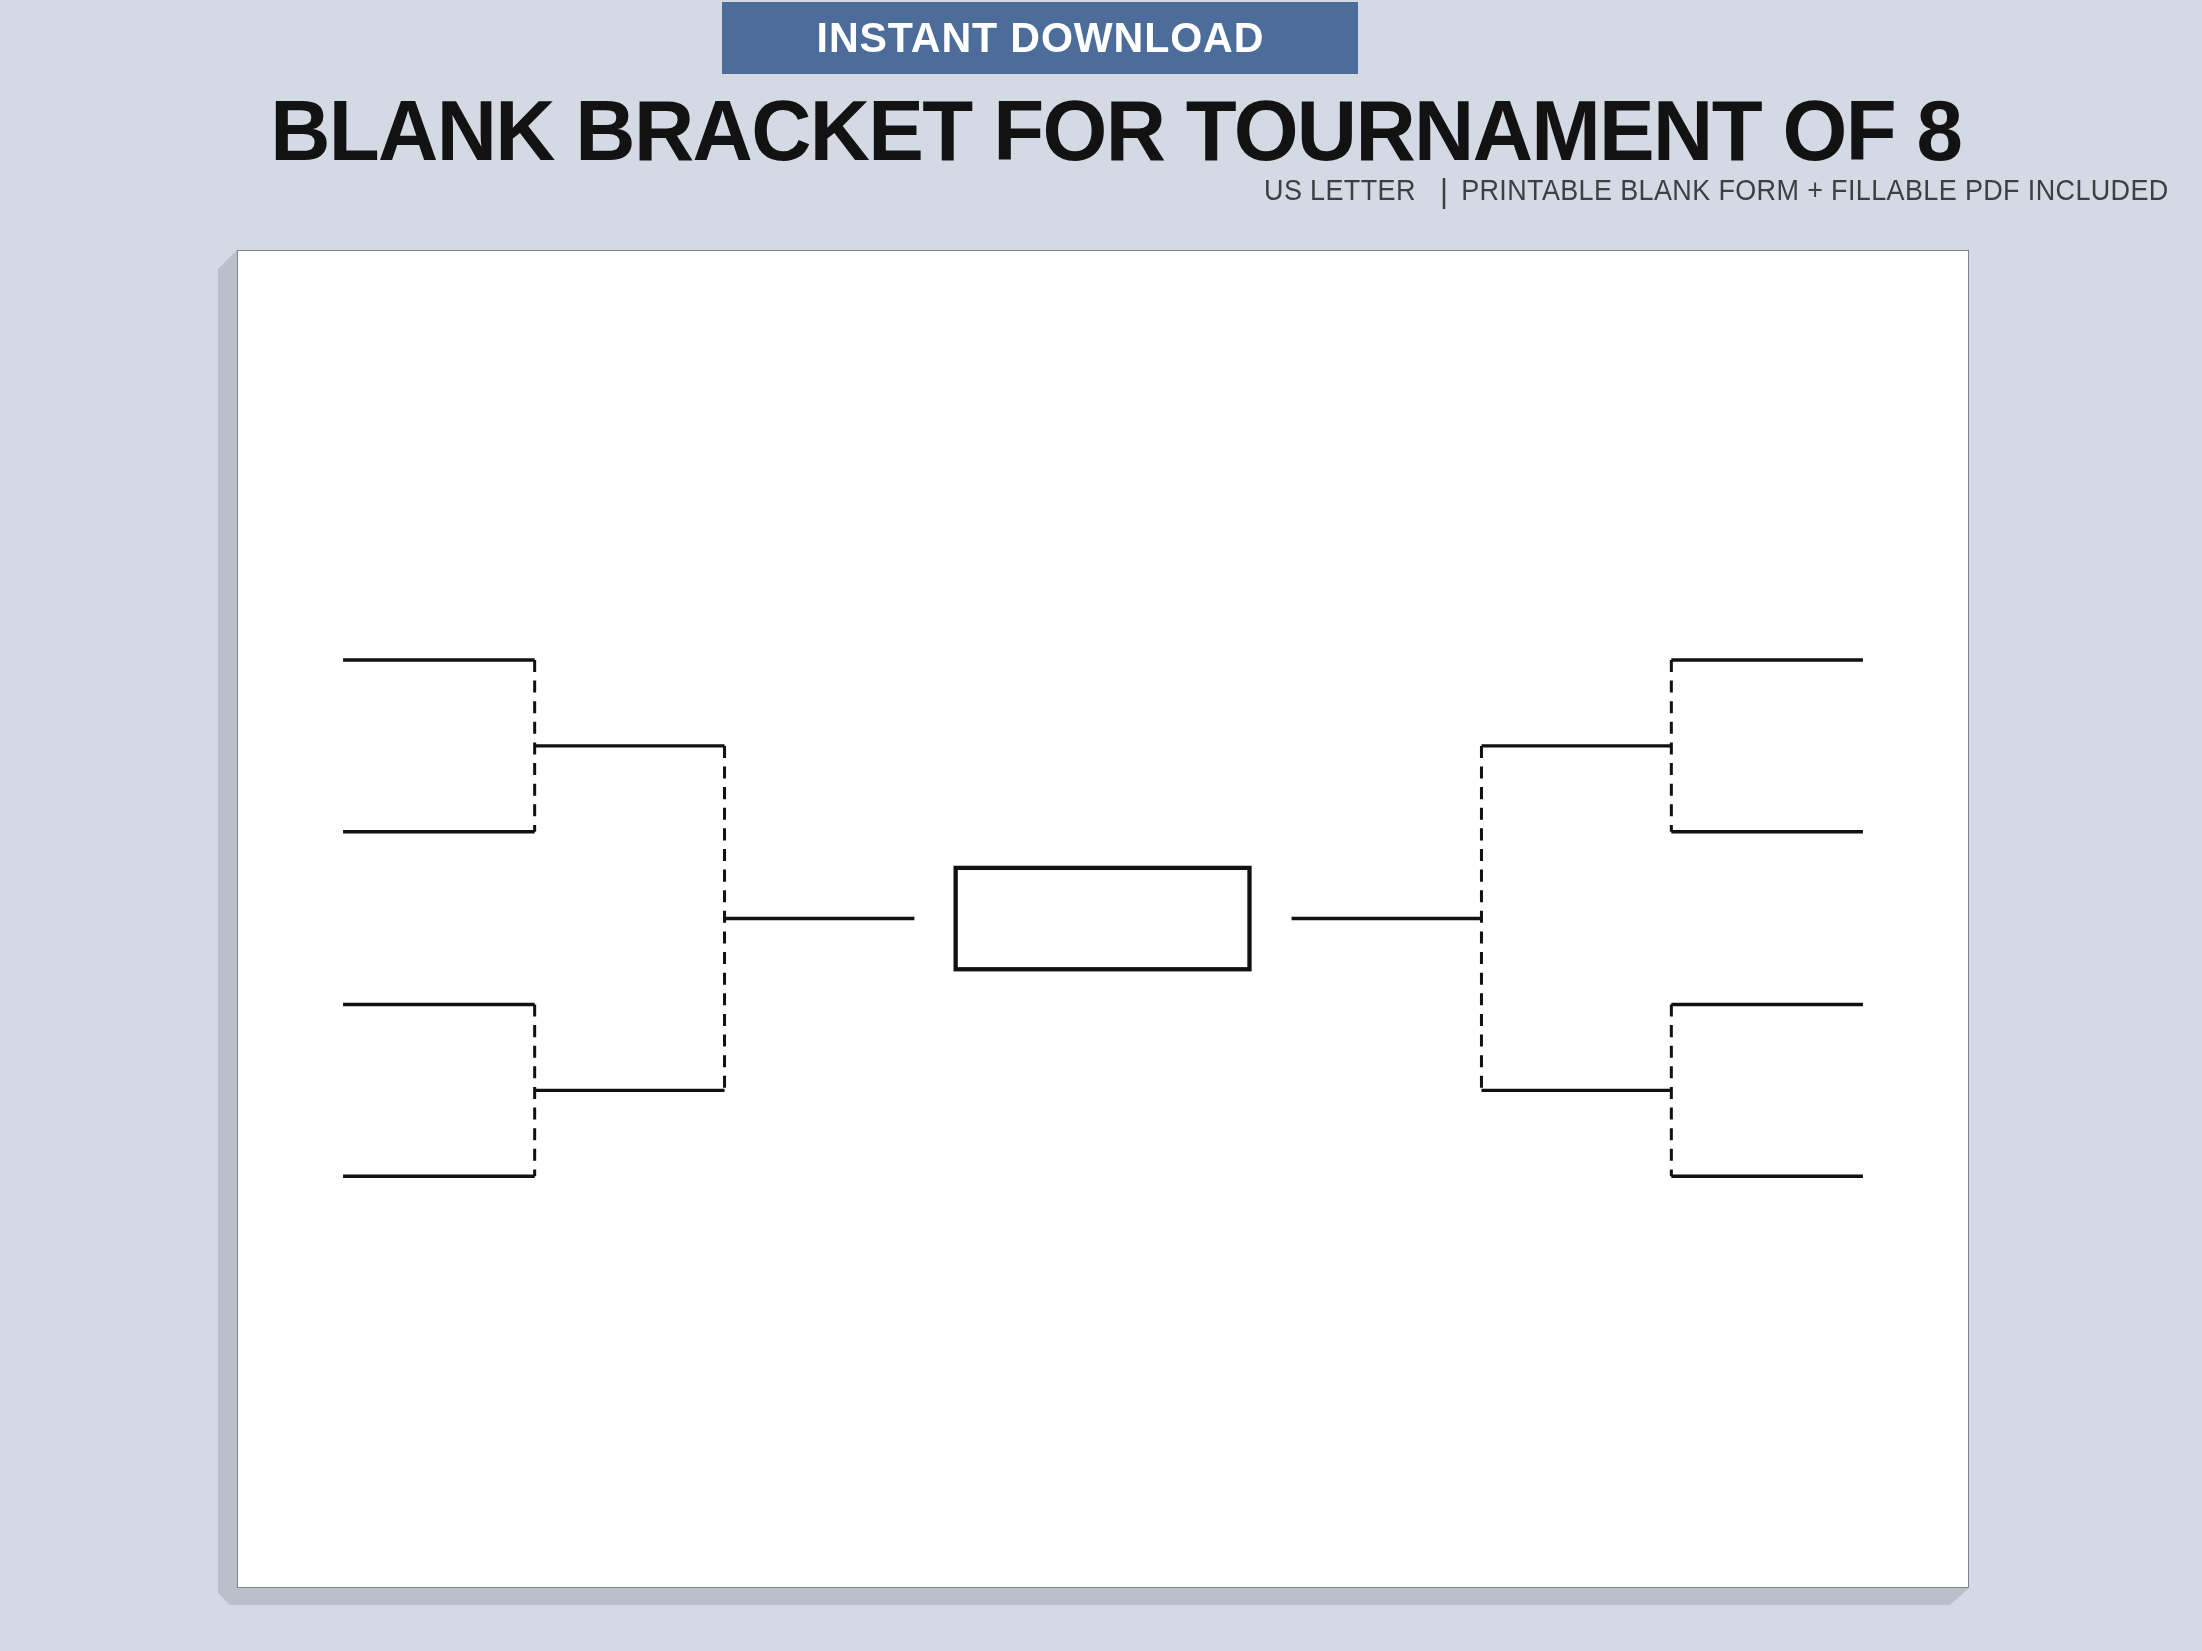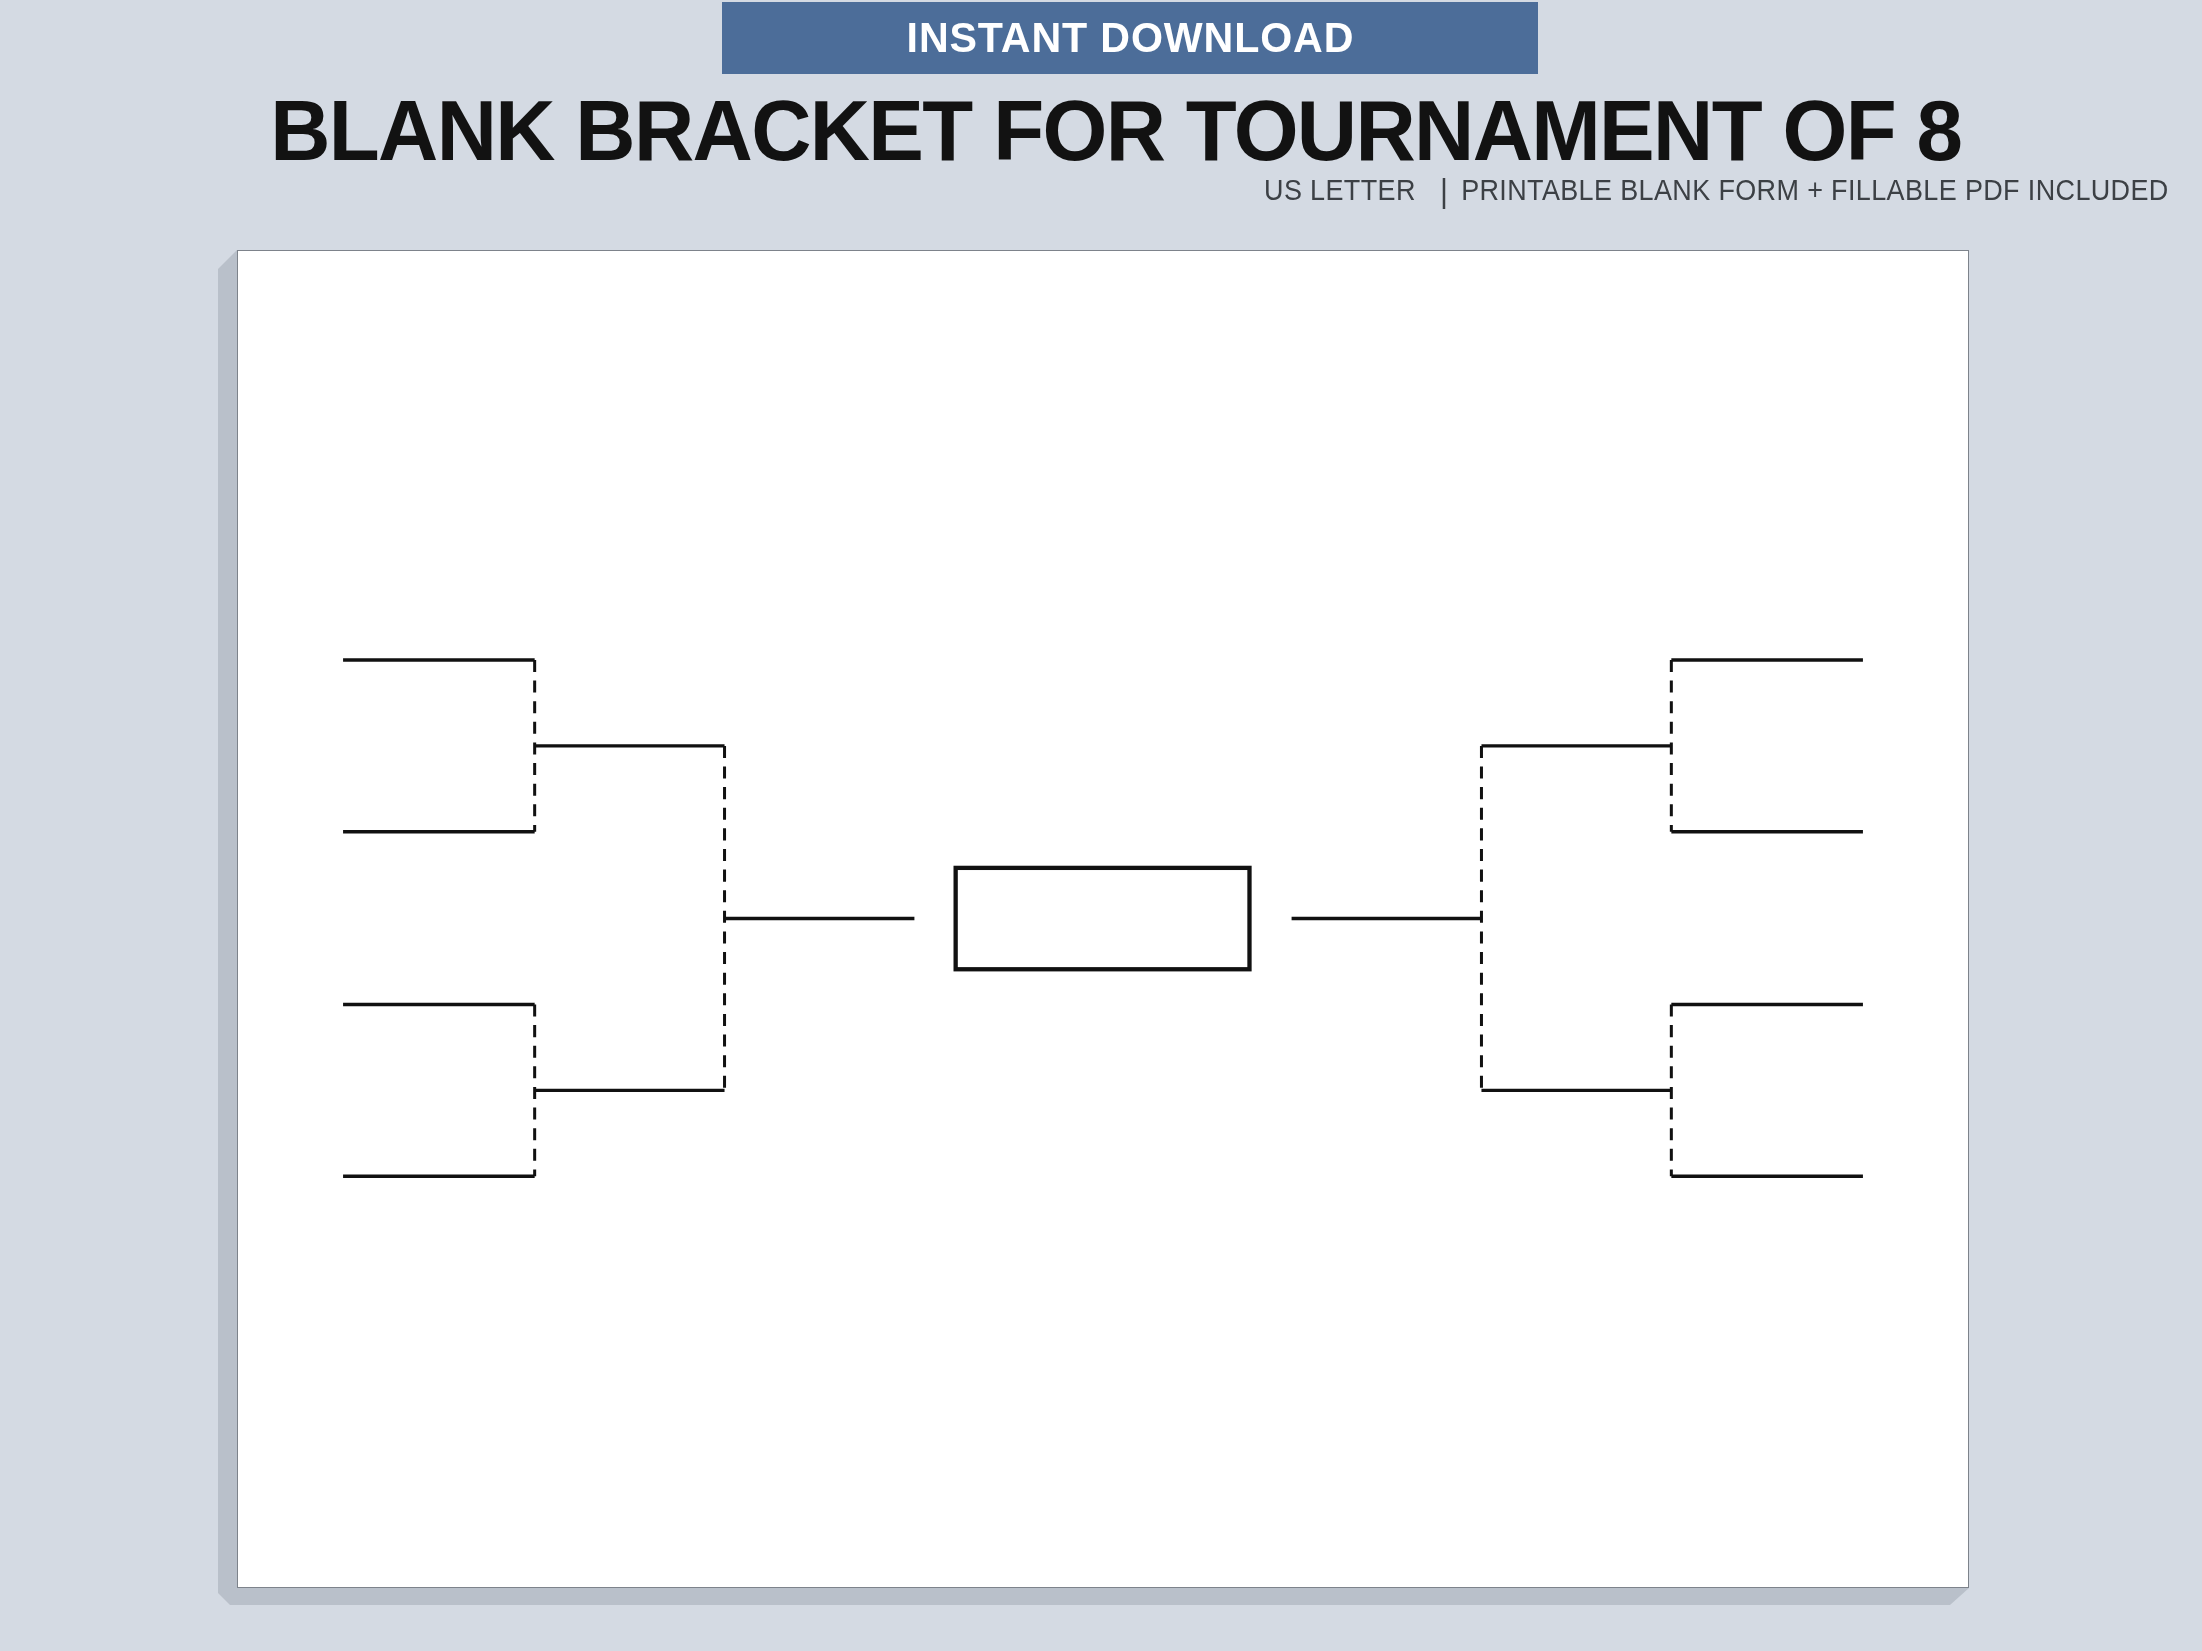--- a/index.html
+++ b/index.html
@@ -8,21 +8,21 @@
     position: relative;
     overflow: hidden;
     background: #d4dae3;
     font-family: "Liberation Sans", sans-serif;
   }
 
   
   .banner {
     position: absolute;
     left: 722px; top: 1.7px;
-    width: 816px; height: 72px;
+    width: 636px; height: 72px;
     background: #4c6d99;
     display: flex; align-items: center; justify-content: center;
   }
   .banner .banner-text {
     color: #ffffff;
     font-size: 42px;
     font-weight: bold;
     letter-spacing: 0.9px;
     transform: scaleX(0.98);
     white-space: nowrap;

